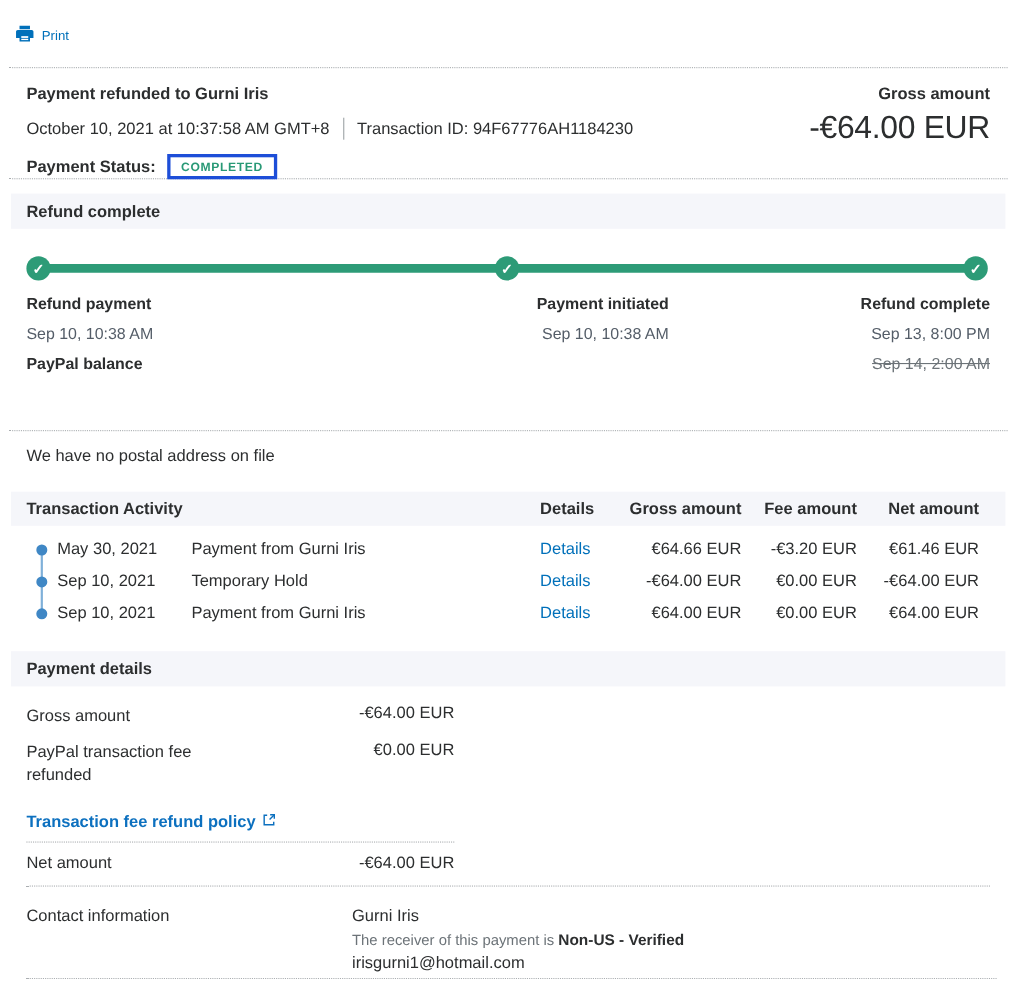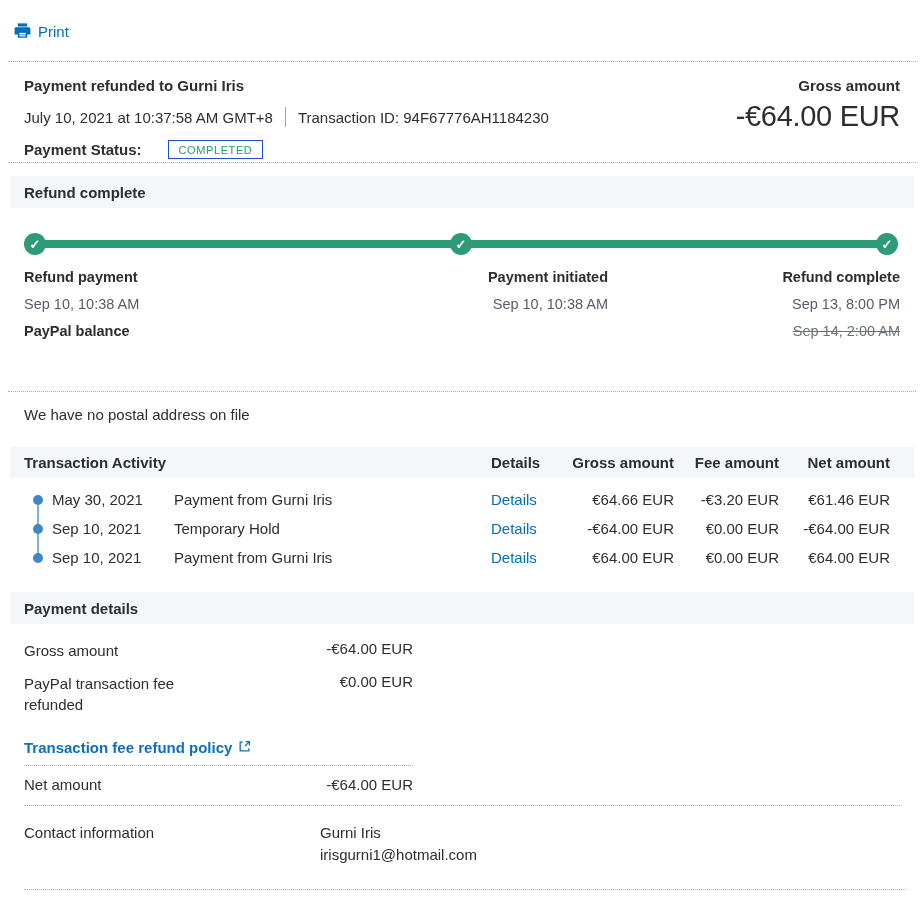--- a/index.html
+++ b/index.html
@@ -15,36 +15,35 @@
   .dotted { border:none; border-top:1px dotted #a9adb0; height:0; }
 
   
   .page-header {
     display:flex; justify-content:space-between; align-items:center;
     padding:16px 14px 14px 13px; height:61px;
   }
   .page-title { font-size:24px; font-weight:400; color:#2c2e2f; letter-spacing:-0.2px; }
   .print-link {
     display:flex; align-items:center; gap:6px;
-    color:#0070ba; font-size:15px; font-weight:500; cursor:pointer; text-decoration:none;
+    color:#0070ba; font-size:12px; font-weight:500; cursor:pointer; text-decoration:none;
   }
   .hdr-divider { margin:0 8px; }
 
   
   .summary { display:flex; justify-content:space-between; padding:15px 24px 0 24px; height:100px; }
   .summary-left .s-title { font-weight:700; margin-bottom:13px; }
   .s-meta { display:flex; align-items:center; margin-bottom:13px; }
   .s-meta .vsep { width:1px; height:20px; background:#9da3a6; margin:0 12px; }
   .s-status { display:flex; align-items:center; gap:10px; }
   .s-status-label { font-weight:700; }
   .badge {
-    display:inline-block; border:1px solid #1d4ed8; color:#299976;
-    font-size:11px; font-weight:400; letter-spacing:0.6px;
+    display:inline-block; border:3px solid #1d4ed8; color:#299976;
+    font-size:11px; font-weight:700; letter-spacing:0.6px;
     padding:3px 10px 2px 10px;
-    margin-left:16px;
   }
   .summary-right { text-align:right; }
   .summary-right .gross-label { font-weight:700; margin-bottom:6px; }
   .summary-right .gross-amount { font-size:29px; font-weight:400; letter-spacing:-0.3px; }
   .sum-divider { margin:0 8px; }
 
   
   .section-bar {
     background:#f5f6fa; margin:13px 10px 0 10px; height:32px;
     display:flex; align-items:center; padding-left:14px; font-weight:700;
@@ -133,21 +132,21 @@
     </span>
     <span>Print</span>
   </a>
 </div>
 <hr class="dotted hdr-divider">
 
 <div class="summary">
   <div class="summary-left">
     <div class="s-title">Payment refunded to Gurni Iris</div>
     <div class="s-meta">
-      <span>July 10, 2021 at 10:37:58 AM GMT+8</span>
+      <span>October 10, 2021 at 10:37:58 AM GMT+8</span>
       <span class="vsep"></span>
       <span>Transaction ID: 94F67776AH1184230</span>
     </div>
     <div class="s-status">
       <span class="s-status-label">Payment Status:</span>
       <span class="badge">COMPLETED</span>
     </div>
   </div>
   <div class="summary-right">
     <div class="gross-label">Gross amount</div>
@@ -257,16 +256,19 @@
     <div class="pd-label">Net amount</div>
     <div class="pd-value">-€64.00 EUR</div>
   </div>
 </div>
 <hr class="dotted wide-divider">
 
 <div class="contact">
   <div class="c-label">Contact information</div>
   <div class="c-content">
     <div class="c-name">Gurni Iris</div>
+    <div class="c-receiver">
+      <span>The receiver of this payment is </span><b>Non-US - Verified</b>
+    </div>
     <div class="c-email">irisgurni1@hotmail.com</div>
   </div>
 </div>
 <hr class="dotted bottom-divider">
 
 </body></html>

